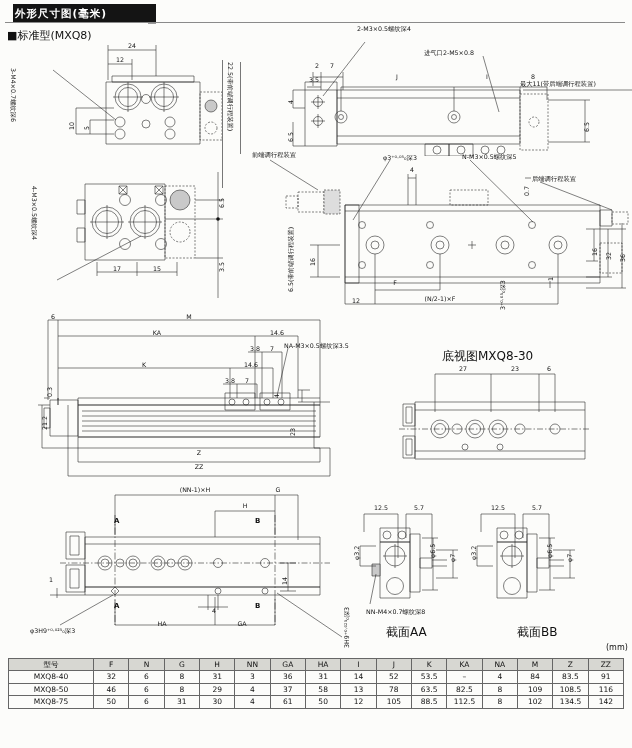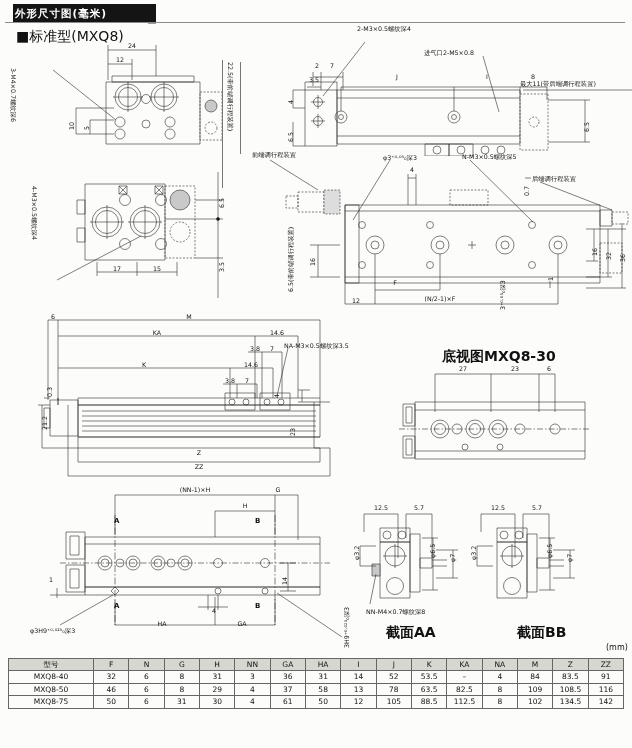--- a/index.html
+++ b/index.html
@@ -1,27 +1,27 @@
 <!DOCTYPE html>
 <html><head>
 <meta charset="utf-8">
 <style>
   html,body{margin:0;padding:0;background:#fff;}
   .page{position:relative;width:632px;height:748px;background:#fcfcfa;font-family:"DejaVu Sans",sans-serif;overflow:hidden;}
   .titlebar{position:absolute;left:5px;top:4px;width:143px;height:18px;background:#141414;color:#fff;
             font-size:10.5px;font-weight:bold;line-height:18px;padding-left:2px;box-sizing:border-box;letter-spacing:1px;margin-left:8px;}
   .titleshadow{position:absolute;left:148px;top:8px;width:8px;height:16px;background:#9a9a9a;}
   .titleline{position:absolute;left:5px;top:22px;width:620px;height:1px;background:#8a8a8a;}
-  .subtitle{position:absolute;left:16px;top:28px;font-size:14px;color:#111;}
+  .subtitle{position:absolute;left:7px;top:28px;font-size:11px;color:#111;}
   .lb{position:absolute;font-size:6.3px;line-height:1;color:#151515;white-space:nowrap;}
   .ctr{transform:translateX(-50%);}
   .r90{transform:rotate(90deg);transform-origin:0 0;}
   .rn90{transform:rotate(-90deg);transform-origin:0 0;}
   .sec{font-size:7px;font-weight:bold;}
-  .vtitle{position:absolute;font-size:14px;font-weight:bold;color:#111;white-space:nowrap;}
+  .vtitle{position:absolute;font-size:12px;font-weight:normal;color:#111;white-space:nowrap;}
   .units{position:absolute;font-size:8px;color:#111;}
   .vline{position:absolute;width:1px;background:#777;}
   svg.draw{position:absolute;}
   svg.draw *{vector-effect:non-scaling-stroke;}
   table.dim{position:absolute;left:8px;top:658px;width:616px;border-collapse:collapse;table-layout:fixed;
             font-size:7.5px;color:#111;border:1.5px solid #333;}
   table.dim th,table.dim td{border:1px solid #666;text-align:center;padding:0;height:11.4px;line-height:11.4px;
             font-weight:normal;overflow:hidden;background:#fcfcfa;}
   table.dim thead th{background:#d7d7d2;}
 </style>

